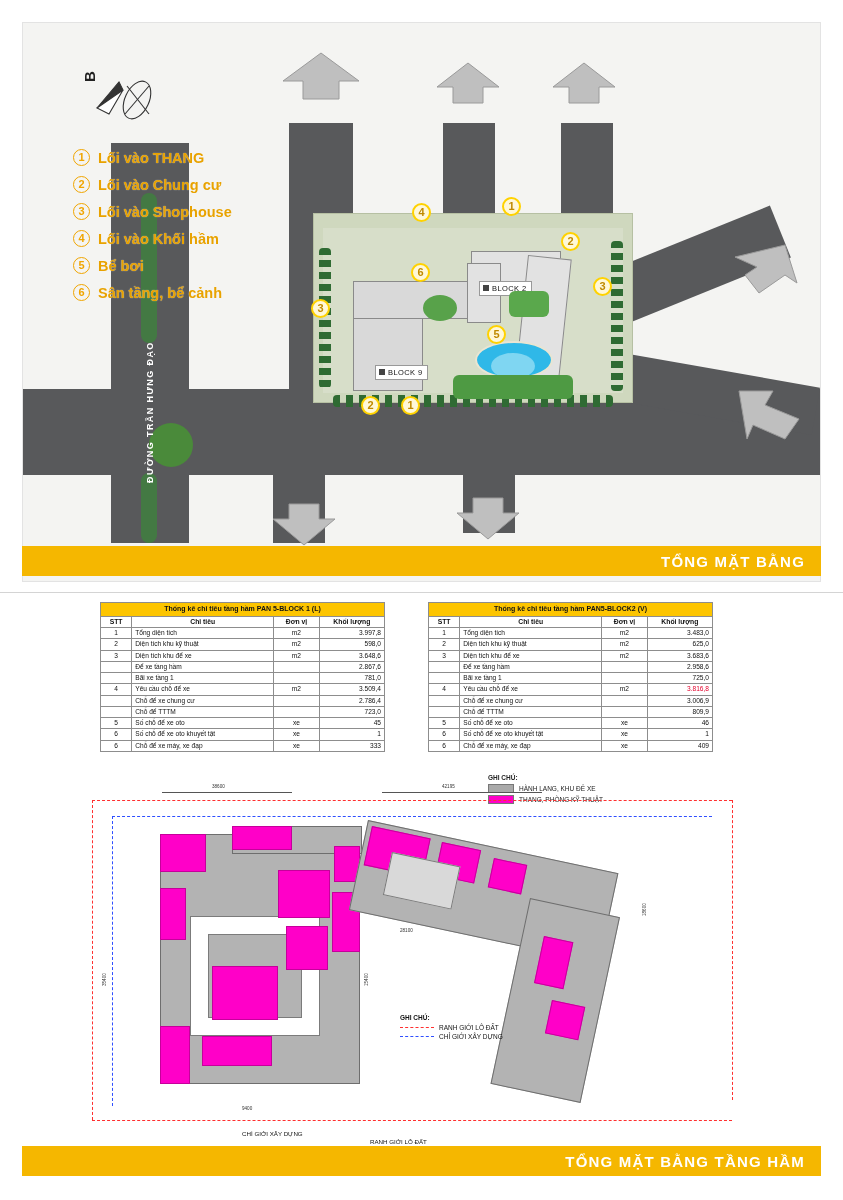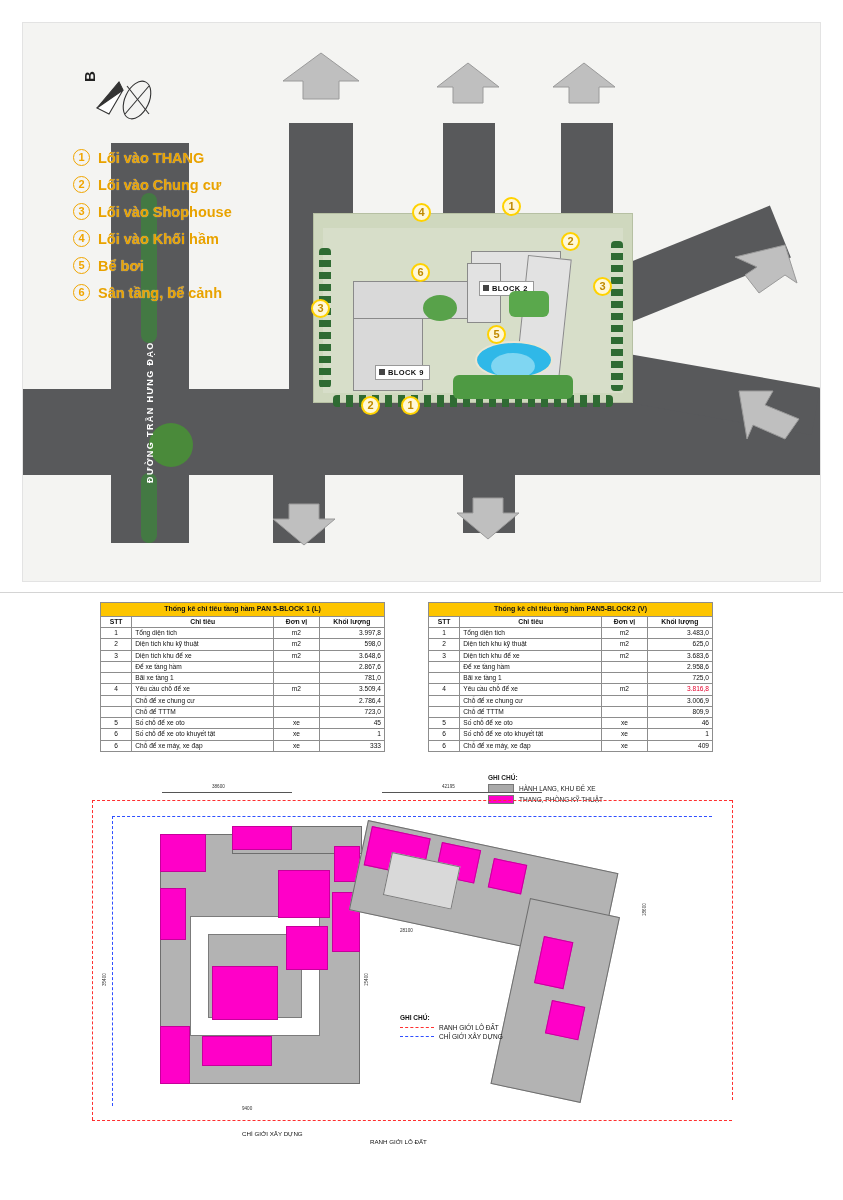--- a/index.html
+++ b/index.html
@@ -52,21 +52,21 @@
   .callout {
     position:absolute; width:19px; height:19px; border-radius:50%;
     border:2px solid #ffd200; background:#fff8d8; color:#c08a00;
     font-size:11px; font-weight:bold; line-height:15px; text-align:center;
   }
 
   
   .block-shape { position:absolute; }
   .blocklabel {
     position:absolute; background:#fff; border:1px solid #999;
-    font-size:7.5px; font-weight:bold; letter-spacing:.4px;
+    font-size:7.5px; font-weight:normal; letter-spacing:.4px;
     color:#111; padding:2px 5px 2px 12px;
   }
   .blocklabel:before{
     content:""; position:absolute; left:3px; top:3px; width:6px; height:6px;
     background:#444;
   }
 
   
   .streetname {
     position:absolute; color:#ffffff; font-size:9px; letter-spacing:1.4px;
@@ -273,20 +273,23 @@
     <svg class="arrow" style="left:248px;top:478px;" width="66" height="46" viewBox="0 0 66 46">
       <polygon points="33,44 2,18 18,18 18,3 48,3 48,18 64,18" fill="#bfbfbf" stroke="#9a9a9a"></polygon>
     </svg>
     <svg class="arrow" style="left:432px;top:472px;" width="66" height="46" viewBox="0 0 66 46">
       <polygon points="33,44 2,18 18,18 18,3 48,3 48,18 64,18" fill="#bfbfbf" stroke="#9a9a9a"></polygon>
     </svg>
 
     <div class="streetname" style="left:122px;top:460px;">ĐƯỜNG TRẦN HƯNG ĐẠO</div>
   </div>
 
+  <div class="titlebar t1">
+    <span>TỔNG MẶT BẰNG</span>
+  </div>
 
   <div class="divider"></div>
 
   <div class="panel2">
 
     <div class="tbl1">
       <table class="spec">
         <thead class="cap">
             <tr>
               <th colspan="4">Thống kê chỉ tiêu tầng hầm PAN 5-BLOCK 1 (L)</th>
@@ -524,14 +527,17 @@
           <div class="lg-line blue"></div>
           <span>CHỈ GIỚI XÂY DỰNG</span>
         </div>
       </div>
 
       <div class="bot-label" style="left:160px;top:344px;">CHỈ GIỚI XÂY DỰNG</div>
       <div class="bot-label" style="left:288px;top:352px;">RANH GIỚI LÔ ĐẤT</div>
     </div>
   </div>
 
+  <div class="titlebar t2">
+    <span>TỔNG MẶT BẰNG TẦNG HẦM</span>
+  </div>
 
 </div>
 
 </body></html>

